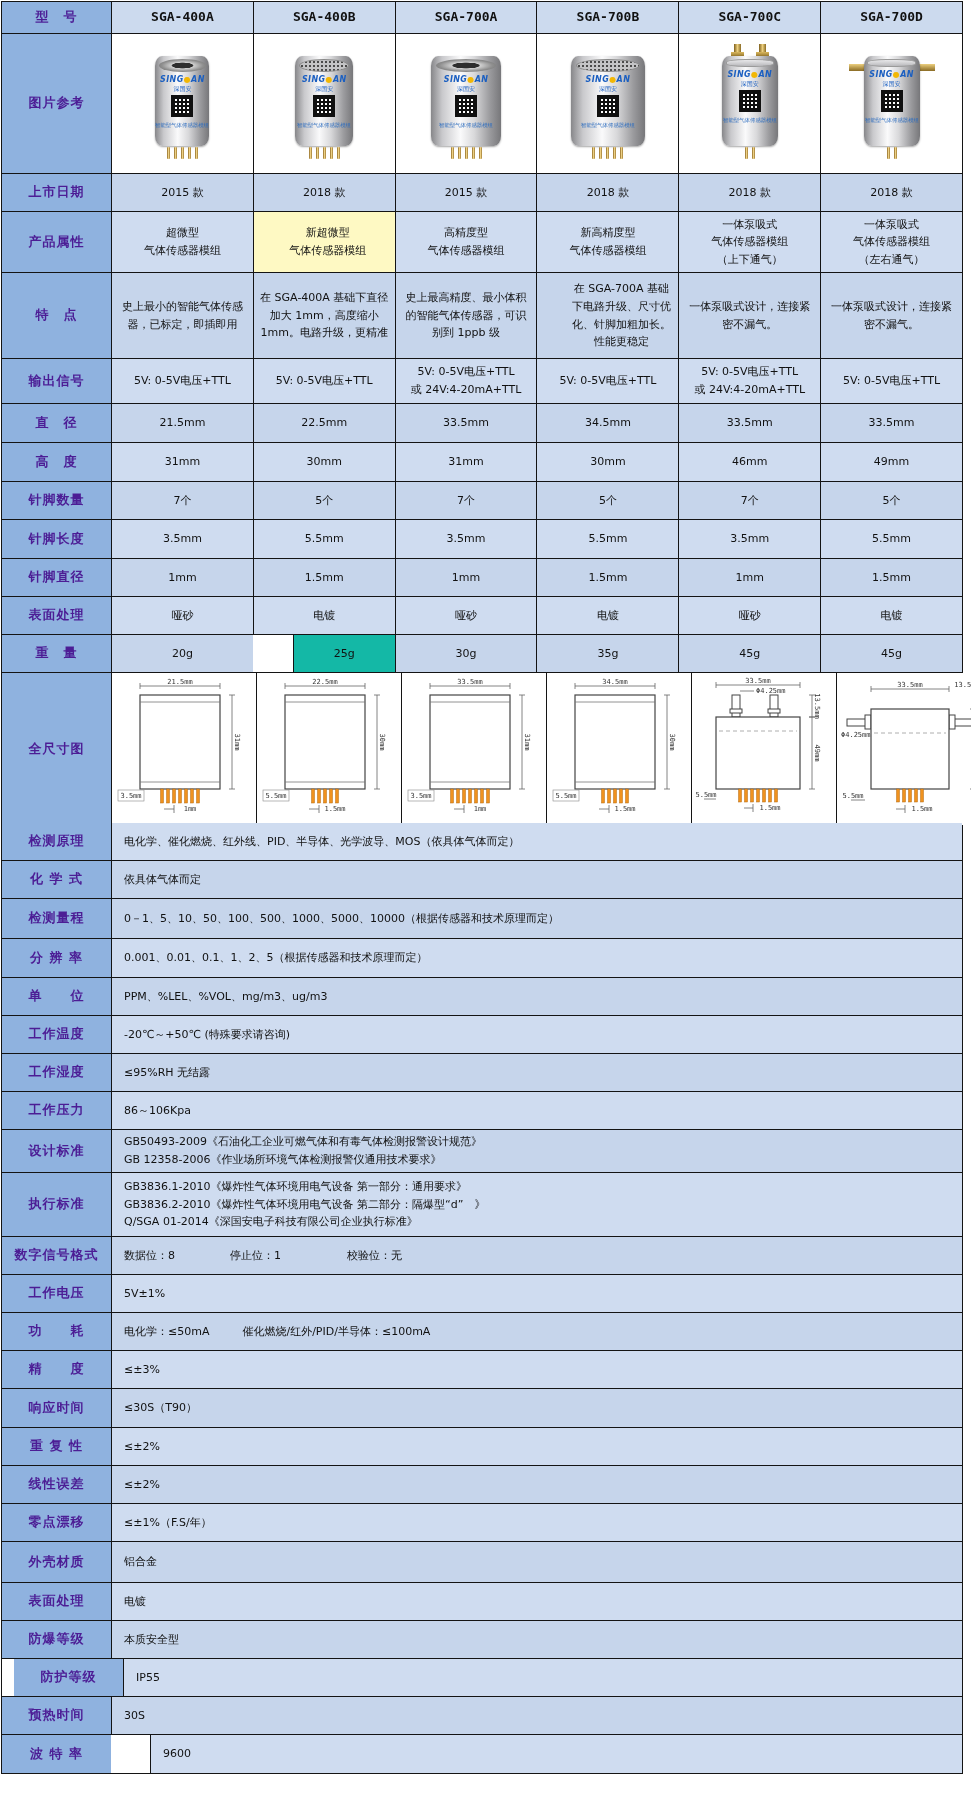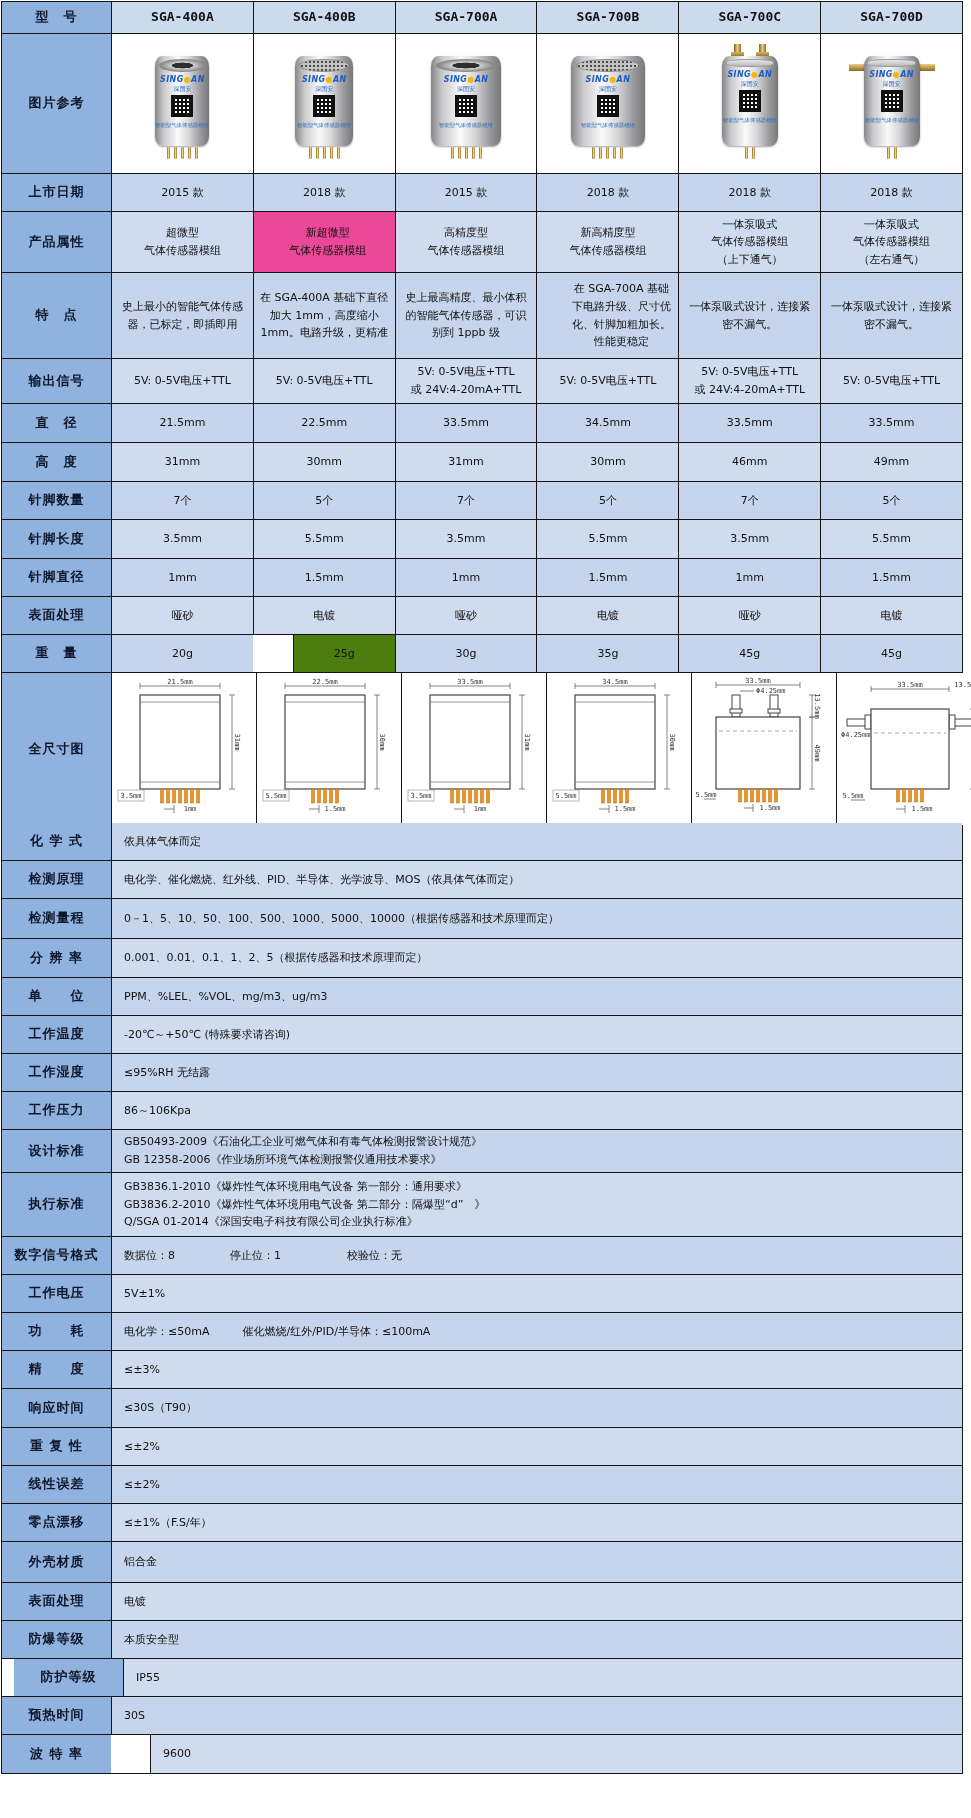--- a/index.html
+++ b/index.html
@@ -14,21 +14,21 @@
   body{width:971px;font-family:"DejaVu Sans","Liberation Sans",sans-serif;color:#111;}
   .page{padding:1px 0 3px 1px;}
   .table{width:962px;border:1px solid var(--border);}
   .row{display:grid;grid-template-columns:109px repeat(6,1fr);border-bottom:1px solid var(--border);}
   .row:last-child{border-bottom:none;}
   .row-full{display:grid;grid-template-columns:109px 1fr;border-bottom:1px solid var(--border);}
   .row-full:last-child{border-bottom:none;gap:39px;}
   .cell{border-left:1px solid var(--border);display:flex;align-items:center;justify-content:center;
         text-align:center;font-size:11px;line-height:1.6;padding:2px 5px;white-space:pre-line;}
   .cell:first-child{border-left:none;}
-  .label-cell{background:var(--label-bg);font-weight:bold;font-size:13px;color:#0f172a;
+  .label-cell{background:var(--label-bg);font-weight:bold;font-size:13px;color:#4c1d95;
               letter-spacing:1px;white-space:pre-wrap;}
   .model-cell{background:var(--header-bg);font-weight:bold;font-size:13px;
               font-family:"DejaVu Sans Mono","Liberation Mono",monospace;}
   .value-left{justify-content:flex-start;text-align:left;padding-left:12px;}
   .white-cell{background:#ffffff;padding:4px 2px;}
   
   .sensor{position:relative;}
   .sbody{position:absolute;left:0;right:0;top:8px;bottom:14px;border-radius:7px/10px;
          background:linear-gradient(90deg,#87878a 0%,#c9c9cc 16%,#fafafb 42%,#d8d8da 62%,#9b9b9e 84%,#77777a 100%);
          box-shadow:0 1px 2px rgba(0,0,0,.35);overflow:hidden;
@@ -85,21 +85,21 @@
         <div class="cell" style="background: rgb(198, 213, 235);">2018 款</div>
         <div class="cell" style="background: rgb(198, 213, 235);">2015 款</div>
         <div class="cell" style="background: rgb(198, 213, 235);">2018 款</div>
         <div class="cell" style="background: rgb(198, 213, 235);">2018 款</div>
         <div class="cell" style="background: rgb(198, 213, 235);">2018 款</div>
       </div>
       <div class="row" style="height: 61px;">
         <div class="cell label-cell">产品属性</div>
         <div class="cell" style="background: rgb(207, 220, 240);">超微型
 气体传感器模组</div>
-        <div class="cell" style="background: #ec4899; padding-left: 12px;">新超微型
+        <div class="cell" style="background: #fef9c3; padding-left: 12px;">新超微型
 气体传感器模组</div>
         <div class="cell" style="background: rgb(207, 220, 240);">高精度型
 气体传感器模组</div>
         <div class="cell" style="background: rgb(207, 220, 240);">新高精度型
 气体传感器模组</div>
         <div class="cell" style="background: rgb(207, 220, 240);">一体泵吸式
 气体传感器模组
 （上下通气）</div>
         <div class="cell" style="background: rgb(207, 220, 240);">一体泵吸式
 气体传感器模组
@@ -175,21 +175,21 @@
         <div class="cell" style="background: rgb(207, 220, 240);">哑砂</div>
         <div class="cell" style="background: rgb(207, 220, 240);">电镀</div>
         <div class="cell" style="background: rgb(207, 220, 240);">哑砂</div>
         <div class="cell" style="background: rgb(207, 220, 240);">电镀</div>
         <div class="cell" style="background: rgb(207, 220, 240);">哑砂</div>
         <div class="cell" style="background: rgb(207, 220, 240);">电镀</div>
       </div>
       <div class="row" style="height: 38px;">
         <div class="cell label-cell">重　量</div>
         <div class="cell" style="background: rgb(198, 213, 235);">20g</div>
-        <div class="cell" style="background: #4d7c0f; margin-left: 40px;">25g</div>
+        <div class="cell" style="background: #14b8a6; margin-left: 40px;">25g</div>
         <div class="cell" style="background: rgb(198, 213, 235);">30g</div>
         <div class="cell" style="background: rgb(198, 213, 235);">35g</div>
         <div class="cell" style="background: rgb(198, 213, 235);">45g</div>
         <div class="cell" style="background: rgb(198, 213, 235);">45g</div>
       </div>
       <div class="row" style="height: 150px;">
         <div class="cell label-cell">全尺寸图</div>
         <div class="cell white-cell"><svg viewBox="0 0 140 144" width="140" height="144" class="dim-svg">
             <line x1="26" y1="9" x2="106" y2="9" stroke="#666" stroke-width="0.8"></line>
             <line x1="26" y1="6" x2="26" y2="12" stroke="#666" stroke-width="0.8"></line>
@@ -343,26 +343,26 @@
             <rect x="75.5" y="112" width="3" height="13" fill="#f0921e" stroke="#b56a10" stroke-width="0.5"></rect>
             <rect x="81.5" y="112" width="3" height="13" fill="#f0921e" stroke="#b56a10" stroke-width="0.5"></rect>
             <text x="14" y="121" font-size="7" fill="#333" text-anchor="middle">5.5mm</text>
             <line x1="12" y1="123" x2="26" y2="123" stroke="#666" stroke-width="0.8"></line>
             <line x1="57" y1="132" x2="66" y2="132" stroke="#666" stroke-width="0.8"></line>
             <line x1="66" y1="128" x2="66" y2="136" stroke="#666" stroke-width="0.8"></line>
             <text x="83" y="134" font-size="7" fill="#333" text-anchor="middle">1.5mm</text>
           </svg></div>
       </div>
       <div class="row-full" style="min-height: 38px;">
+        <div class="cell label-cell">检测原理</div>
+        <div class="cell value-left" style="background: rgb(207, 220, 240);">电化学、催化燃烧、红外线、PID、半导体、光学波导、MOS（依具体气体而定）</div>
+      </div>
+      <div class="row-full" style="min-height: 38px;">
         <div class="cell label-cell">化 学 式</div>
         <div class="cell value-left" style="background: rgb(198, 213, 235);">依具体气体而定</div>
-      </div>
-      <div class="row-full" style="min-height: 38px;">
-        <div class="cell label-cell">检测原理</div>
-        <div class="cell value-left" style="background: rgb(207, 220, 240);">电化学、催化燃烧、红外线、PID、半导体、光学波导、MOS（依具体气体而定）</div>
       </div>
       <div class="row-full" style="min-height: 40px;">
         <div class="cell label-cell">检测量程</div>
         <div class="cell value-left" style="background: rgb(198, 213, 235);">0－1、5、10、50、100、500、1000、5000、10000（根据传感器和技术原理而定）</div>
       </div>
       <div class="row-full" style="min-height: 39px;">
         <div class="cell label-cell">分 辨 率</div>
         <div class="cell value-left" style="background: rgb(207, 220, 240);">0.001、0.01、0.1、1、2、5（根据传感器和技术原理而定）</div>
       </div>
       <div class="row-full" style="min-height: 38px;">

